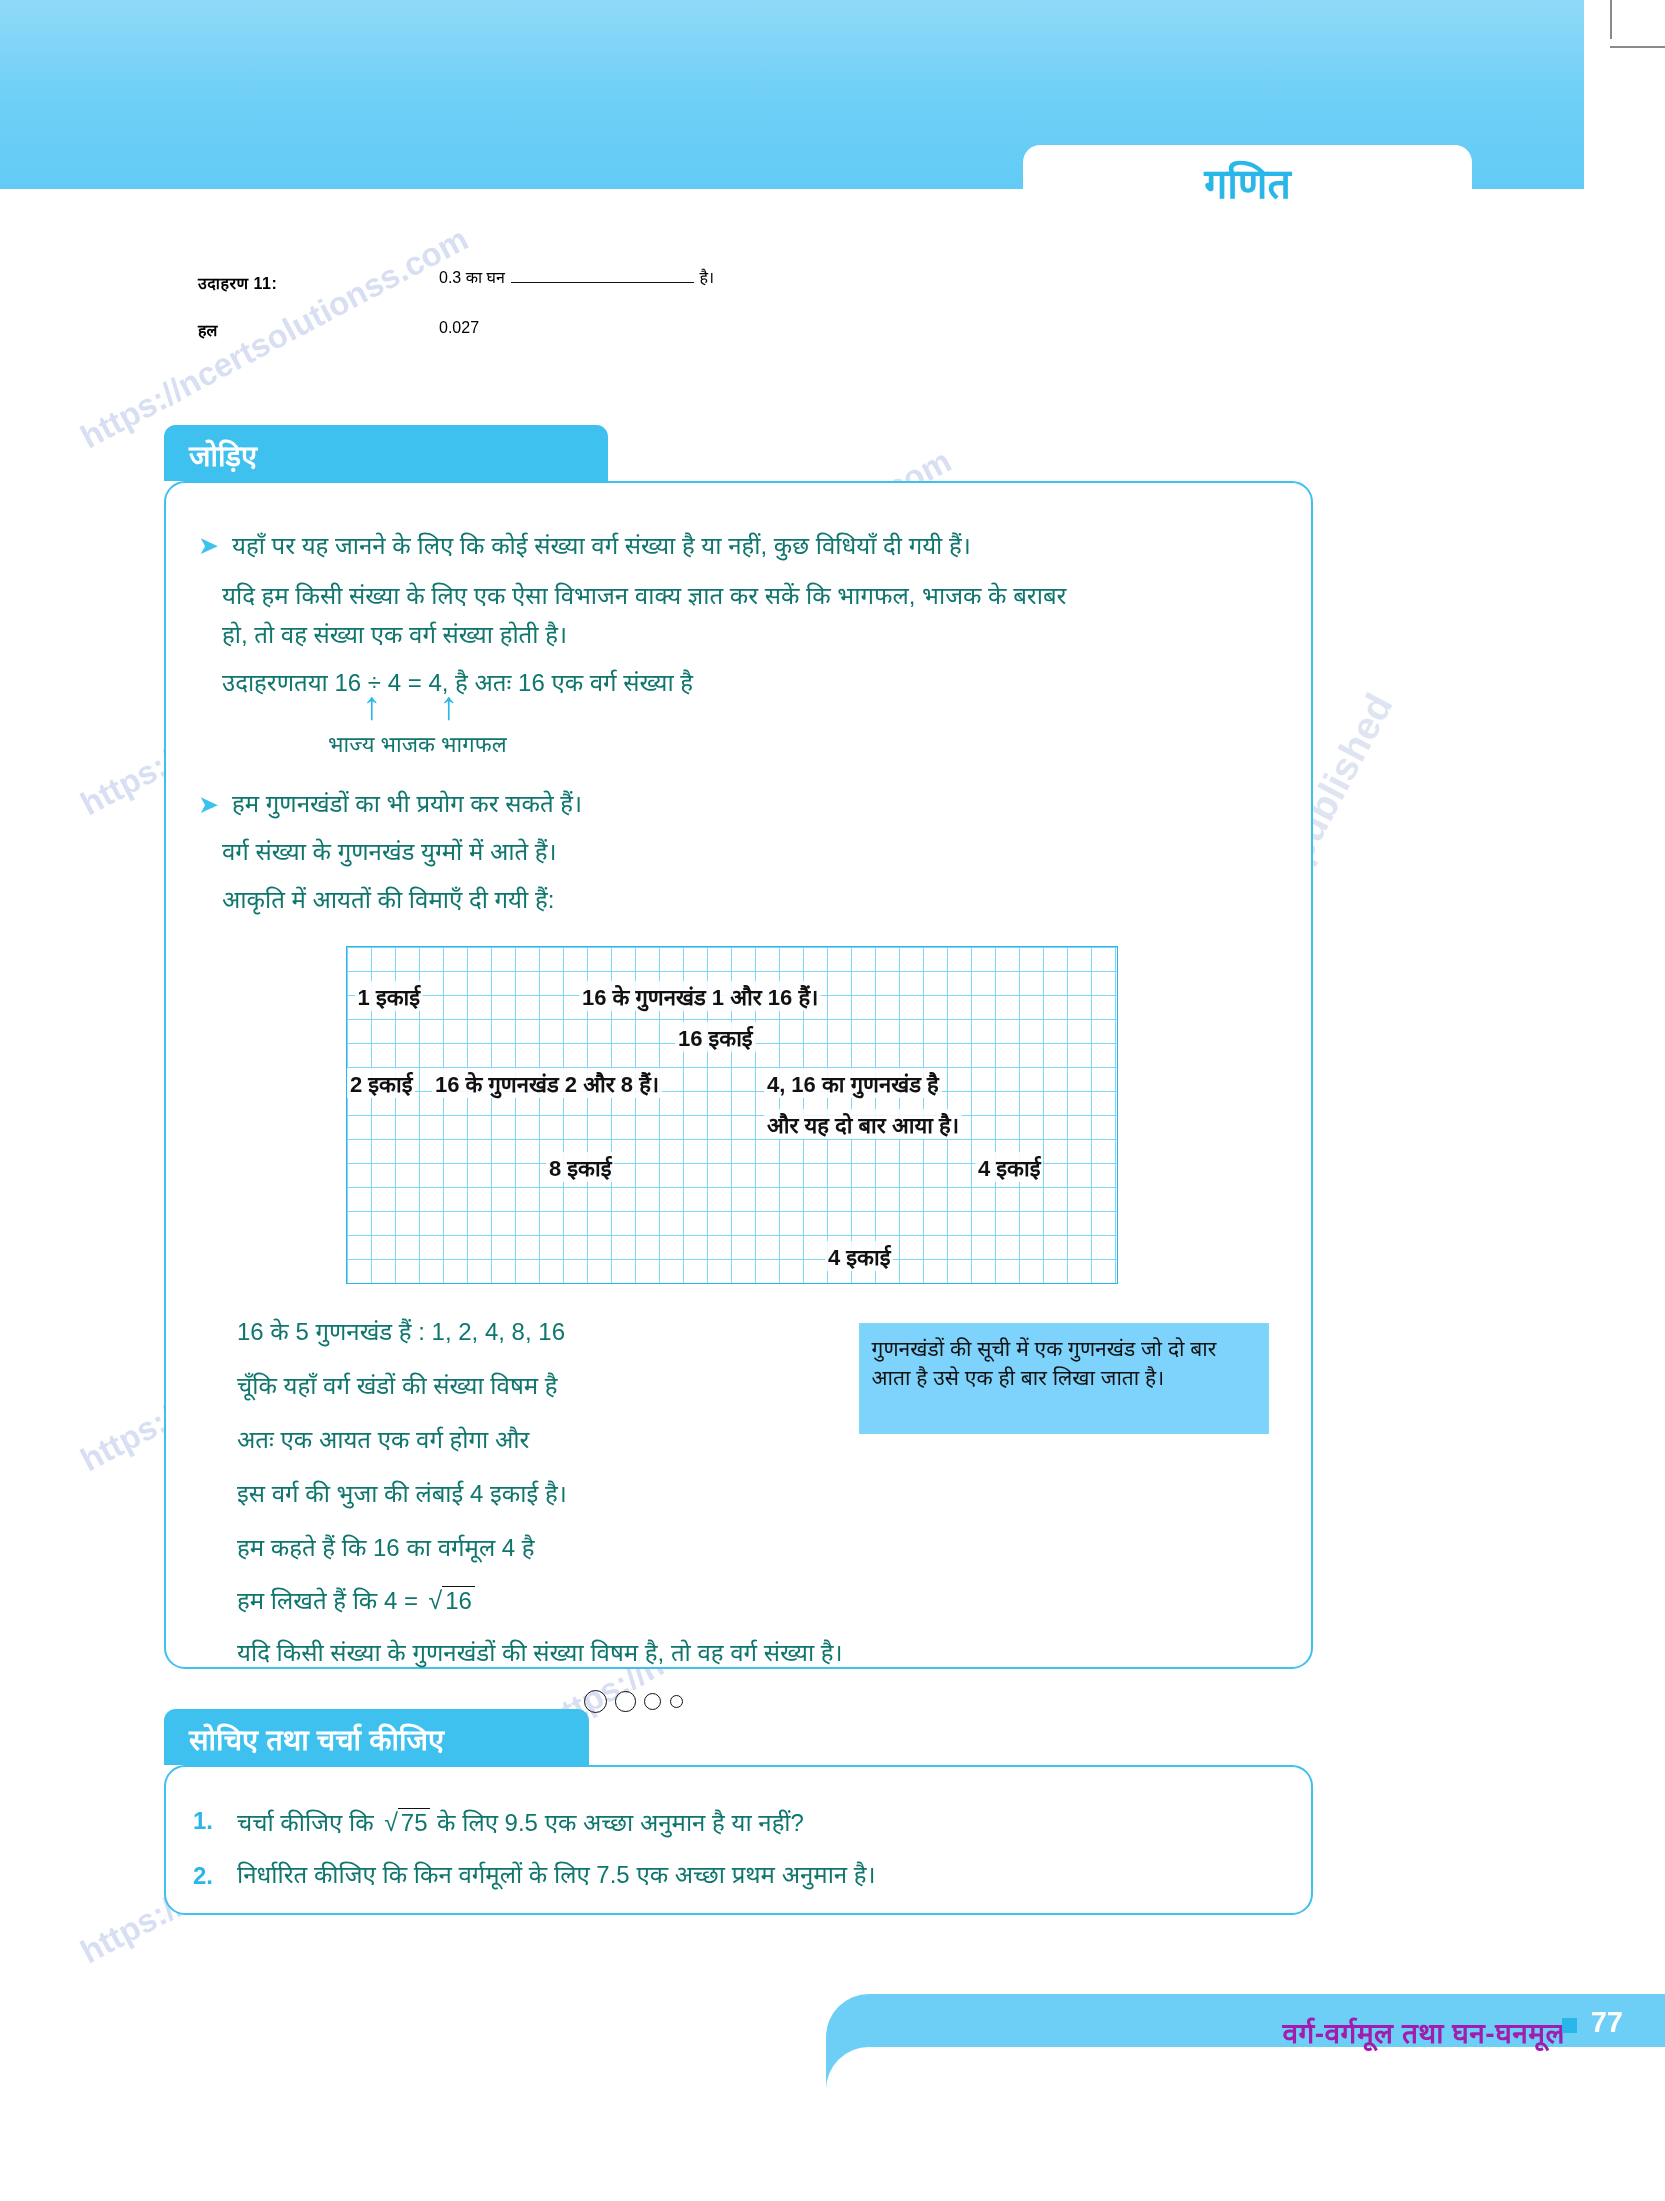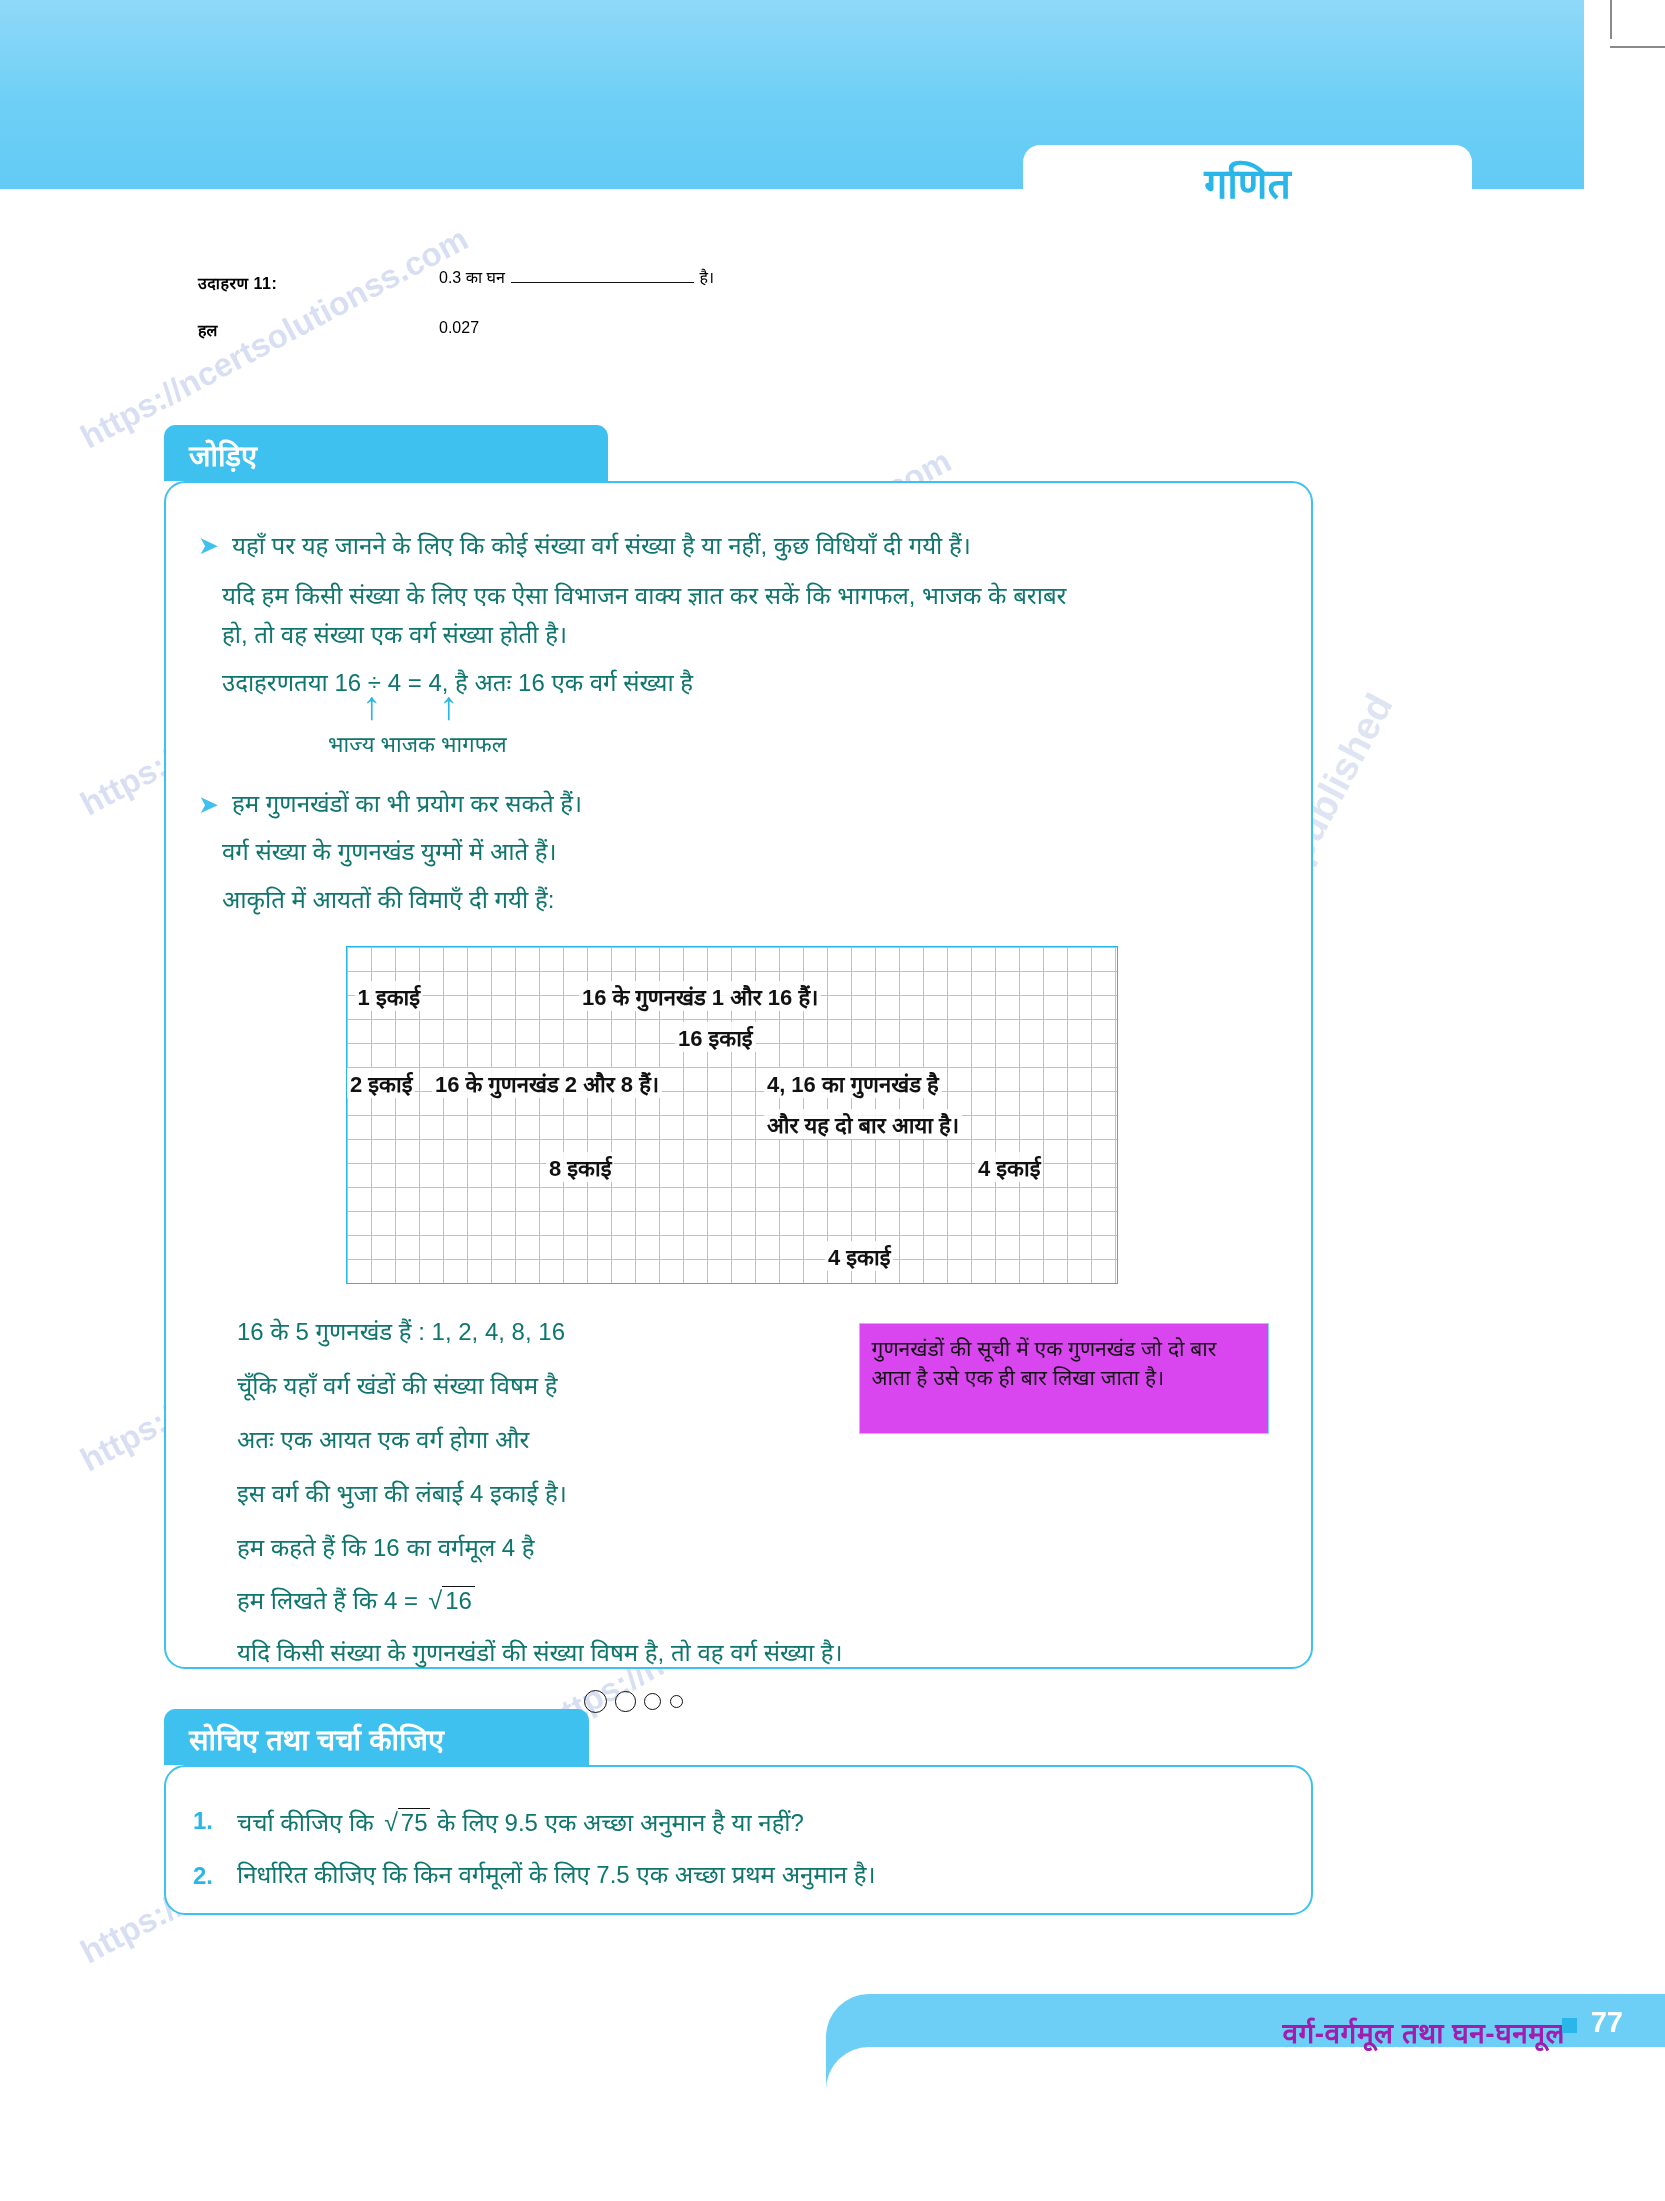--- a/index.html
+++ b/index.html
@@ -171,21 +171,21 @@
     font-weight: bold;
   }
 
   
   .note-box {
     position: absolute;
     top: 1323px;
     left: 859px;
     width: 410px;
     height: 111px;
-    background: #d946ef;
+    background: #7dd3fc;
     border: 1.9px solid #7fd6f5;
     box-sizing: border-box;
     padding: 9.7px 11.6px;
     font-size: 21px;
     color: #111;
     line-height: 1.4;
   }
 
   
   .num {

